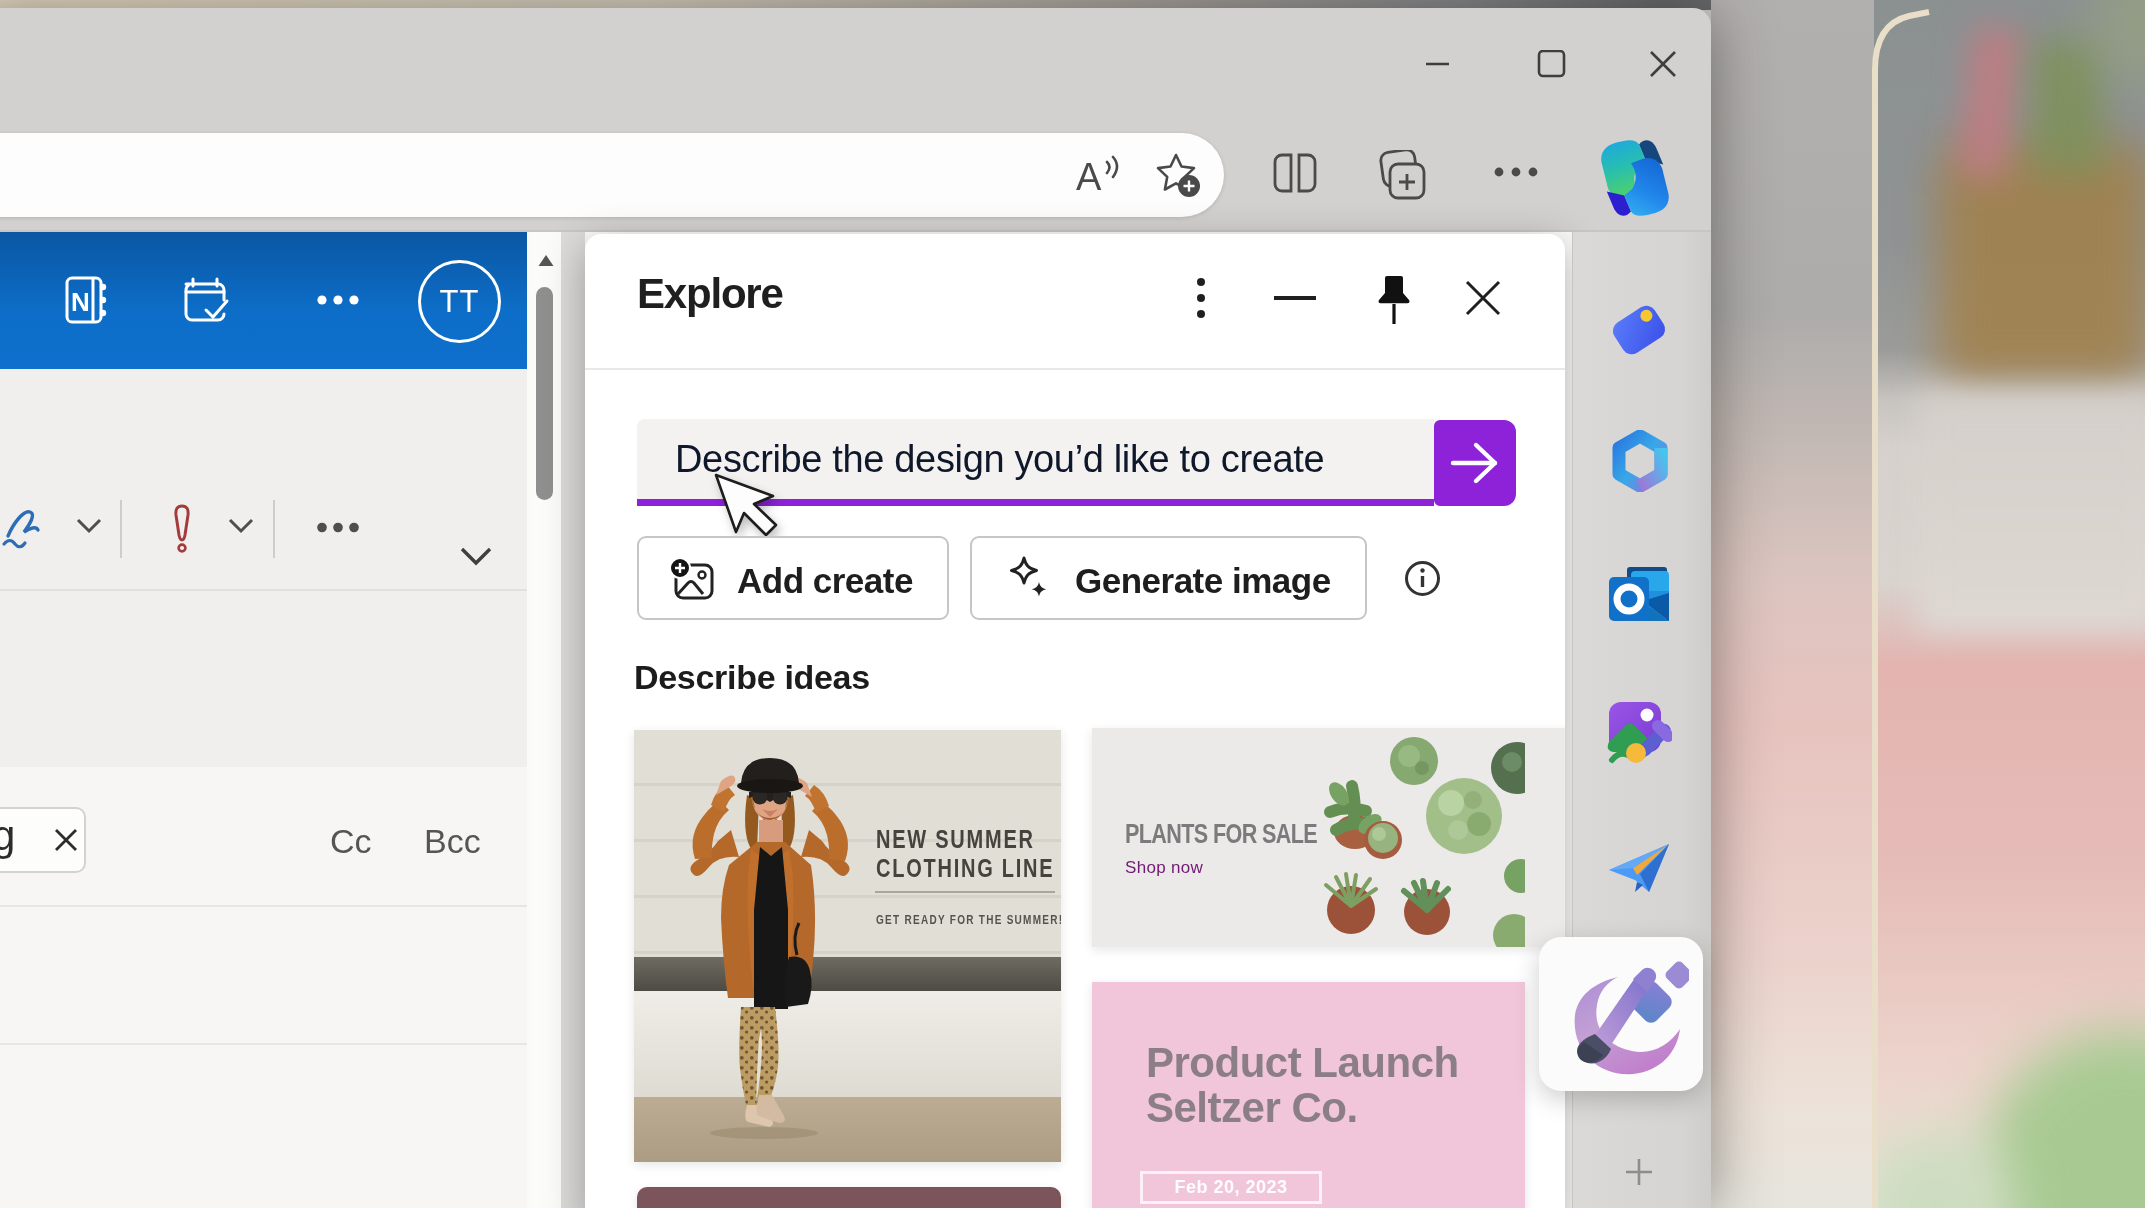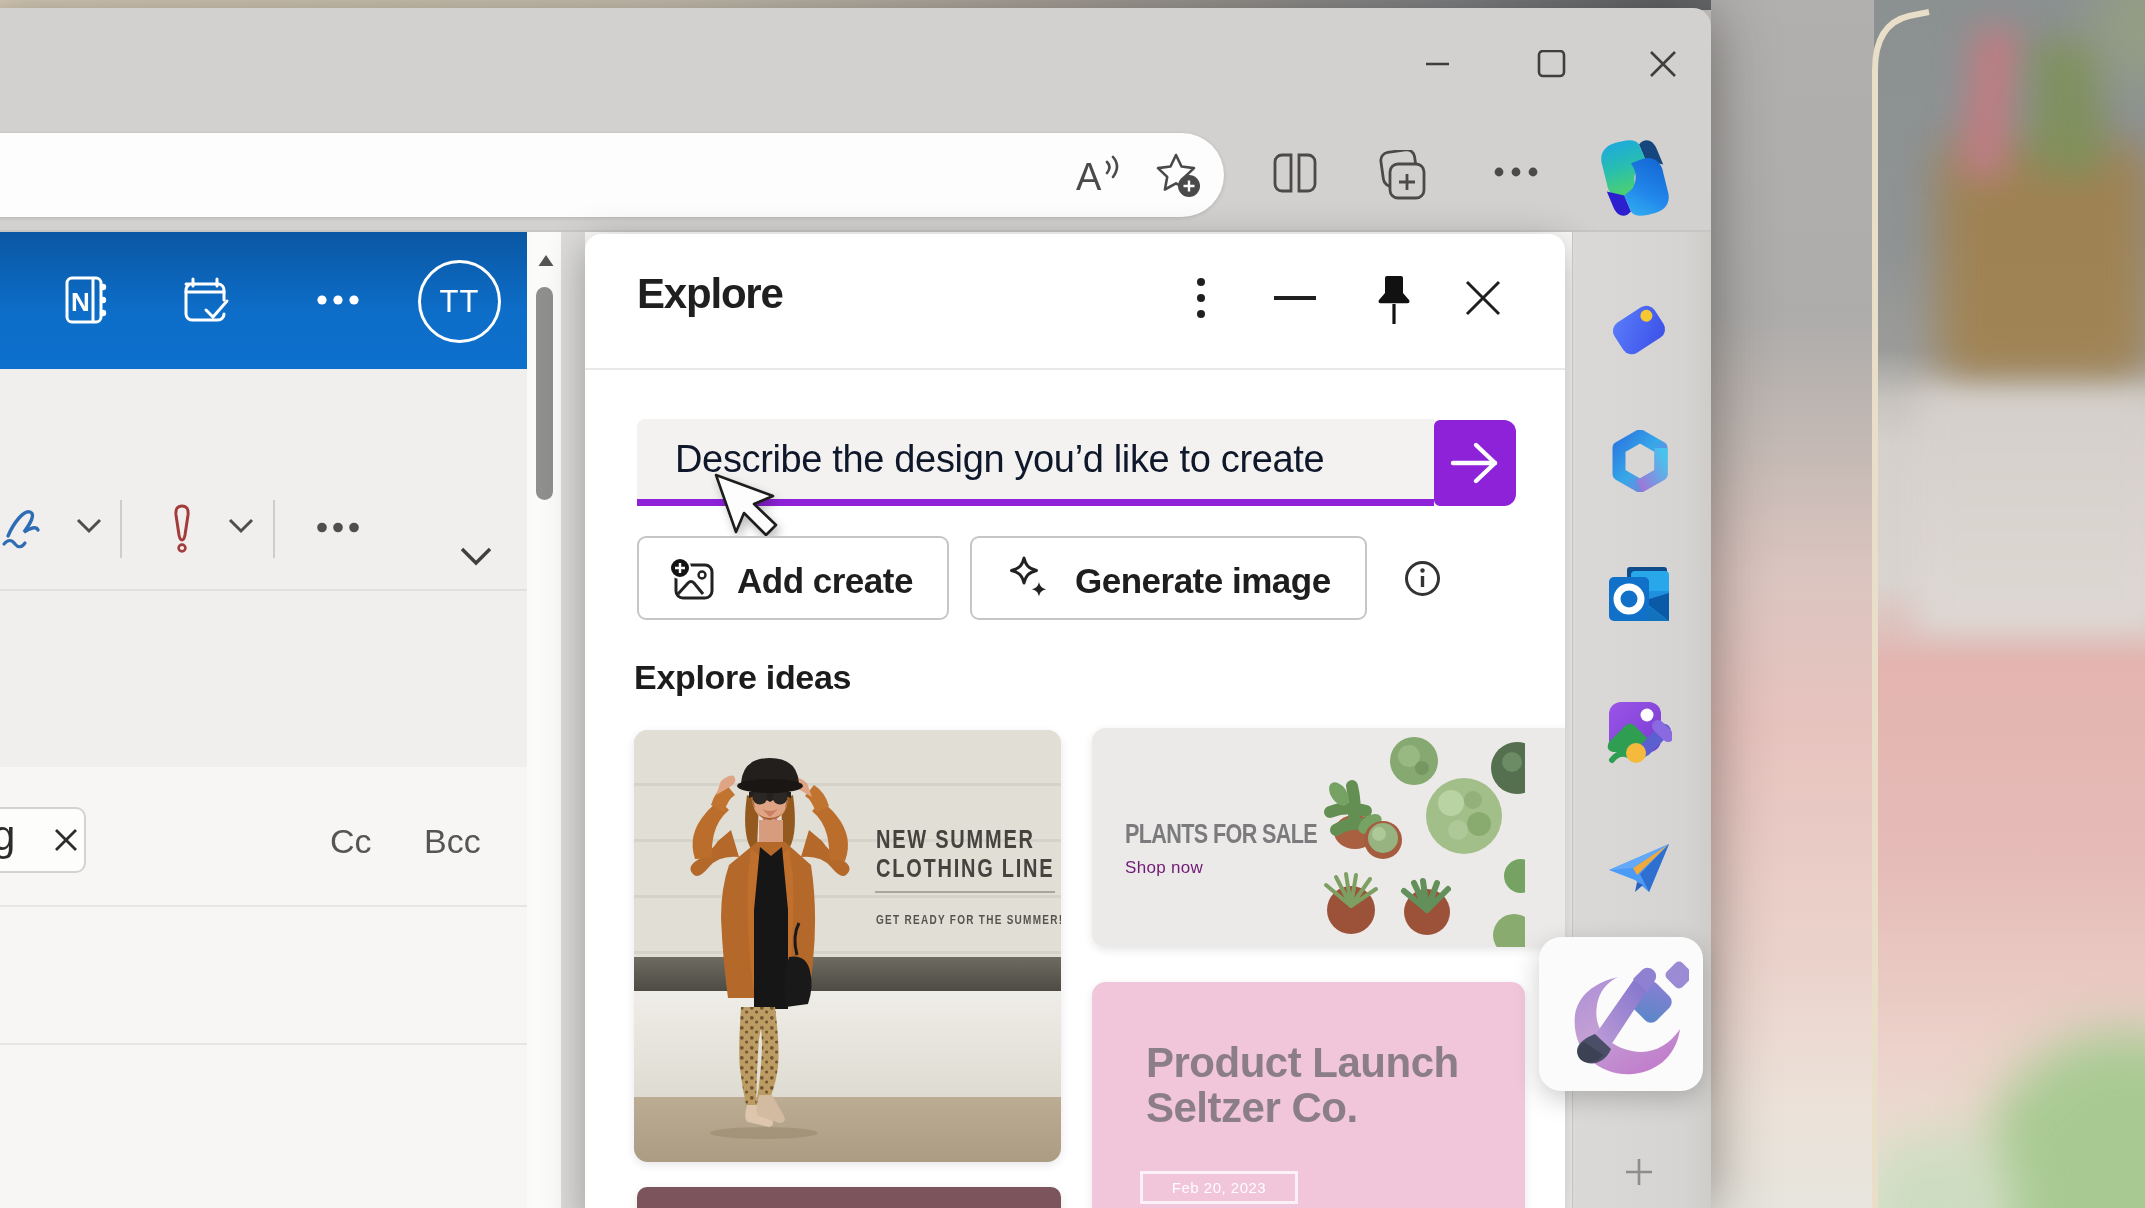--- a/index.html
+++ b/index.html
@@ -15,38 +15,38 @@
 #scrollgap{left:591px;top:0;width:24px;height:976px;background:#dcdbd9}
 #sidebar{left:1602px;top:224px;width:139px;height:976px;background:linear-gradient(90deg,#dad9d7,#d5d4d2 80%,#cecdca);border-left:1px solid #c6c4c2;box-sizing:border-box}
 #panel{left:615px;top:2px;width:980px;height:990px;background:#fff;border-radius:16px;box-shadow:0 10px 40px rgba(0,0,0,.30);overflow:hidden}
 #sep1{left:0;top:134px;width:980px;height:2px;background:#e9e8e6}
 #input{left:52px;top:185px;width:797px;height:80px;background:#f3f2f1;border-radius:8px 0 0 0}
 #underline{left:52px;top:265px;width:797px;height:7px;background:#8d22d9}
 #gobtn{left:849px;top:186px;width:82px;height:86px;background:#8d22d9;border-radius:6px 12px 12px 6px}
 .btn{top:302px;height:84px;border:2px solid #c8c6c4;border-radius:9px;background:#fff;box-sizing:border-box;display:flex;align-items:center}
 .btntxt{font-size:35px;font-weight:bold;color:#1e1e1e;letter-spacing:-.5px}
 #explore{left:49px;top:424px;font-size:34px;font-weight:bold;color:#1c1c1c;letter-spacing:-.3px}
-.card{border-radius:14px;overflow:hidden;box-shadow:0 3px 10px rgba(0,0,0,.10)}
+.card{border-radius:0;overflow:hidden;box-shadow:0 3px 10px rgba(0,0,0,.10)}
 #card1{left:49px;top:496px;width:427px;height:432px;background:#e0ddd5}
 #card2{left:507px;top:494px;width:520px;height:219px;background:#ebeae8}
 #card3{left:507px;top:748px;width:433px;height:242px;background:#f1c6da}
 #card4{left:52px;top:953px;width:424px;height:37px;background:#7b545c;border-radius:10px}
 #logocard{left:1539px;top:937px;width:164px;height:154px;background:#fcfbfb;border-radius:22px;box-shadow:0 8px 26px rgba(0,0,0,.20)}
 .ico{display:block}
 .wall{left:0;top:0;width:427px;height:367px;background:repeating-linear-gradient(180deg,#e1ded6 0,#e1ded6 53px,#d5d2c9 53px,#d5d2c9 56px)}
 .rail{left:0;top:227px;width:427px;height:34px;background:linear-gradient(#6e6b62,#4e4b44)}
 .baseboard{left:0;top:261px;width:427px;height:106px;background:linear-gradient(#efede7,#dedbd2)}
 .floor{left:0;top:367px;width:427px;height:65px;background:linear-gradient(#bcac93,#ac9c83)}
 .fc-title{left:242px;top:95px;font-size:25px;font-weight:bold;letter-spacing:2.2px;color:#44433e;line-height:29px;transform:scale(.8,1);transform-origin:0 0;white-space:nowrap}
 .fc-line{left:241px;top:161px;width:180px;height:2px;background:#a9a69b}
 .fc-sub{left:242px;top:183px;font-size:12.5px;font-weight:bold;letter-spacing:1.6px;color:#55534c;transform:scale(.8,1);transform-origin:0 0;white-space:nowrap}
 .pc-title{left:33px;top:91px;font-size:27px;font-weight:bold;letter-spacing:-.8px;color:#7b7b7e;transform:scale(.8,1);transform-origin:0 0;white-space:nowrap}
 .pc-sub{left:33px;top:130px;font-size:17px;color:#701a75;letter-spacing:.3px}
 .k-title{left:54px;top:58px;font-size:42px;font-weight:bold;color:#8b7e86;line-height:45px;letter-spacing:-.5px}
-.k-btn{left:48px;top:189px;width:158px;height:33px;border:3px solid rgba(255,255,255,.75);box-sizing:border-box;display:flex;align-items:center;justify-content:center;font-size:15px;font-weight:normal;color:#fffdfd;letter-spacing:.5px}
+.k-btn{left:48px;top:189px;width:182px;height:33px;border:3px solid rgba(255,255,255,.75);box-sizing:border-box;display:flex;align-items:center;justify-content:center;font-size:18px;font-weight:bold;color:#fffdfd;letter-spacing:.5px}
 </style>
 </head>
 <body>
 <div id="photo" class="ab">
   <div class="ab" style="left:300px;top:0;width:305px;height:1208px;background:linear-gradient(180deg,#8b9091 0%,#8f9394 20%,#9b9c9a 29%,#c7c3bf 33%,#d6d1cc 37%,#d9d4cf 48%,#e3b4b0 55%,#e6bcb8 72%,#eaccc5 83%,#eedcd3 94%,#e8e6de 100%)"></div>
   <div class="ab" style="left:398px;top:142px;width:212px;height:240px;background:#a28049;border-radius:26px;filter:blur(22px);opacity:.85"></div>
   <div class="ab" style="left:426px;top:28px;width:48px;height:150px;background:#bc7d82;transform:rotate(7deg);filter:blur(16px)"></div>
   <div class="ab" style="left:492px;top:40px;width:72px;height:135px;background:#7e9158;filter:blur(17px);opacity:.85"></div>
   <div class="ab" style="left:548px;top:-40px;width:130px;height:130px;background:#95a183;border-radius:50%;filter:blur(26px);opacity:.8"></div>
   <div class="ab" style="left:378px;top:392px;width:240px;height:240px;background:linear-gradient(#d4cfca,#ded8d3);filter:blur(14px)"></div>
@@ -224,21 +224,21 @@
       <svg class="ab ico" style="left:421px;top:322px" width="48" height="48" viewBox="0 0 48 48">
         <path d="M18,2 c1.8,7.5 4.5,10.5 12.5,12.5 c-8,2 -10.7,5 -12.5,12.5 c-1.8,-7.5 -4.5,-10.5 -12.5,-12.5 c8,-2 10.7,-5 12.5,-12.5 z" fill="none" stroke="#222" stroke-width="3" stroke-linejoin="round"></path>
         <path d="M33,26 c1,4.3 2.6,6 7.2,7.2 c-4.6,1.2 -6.2,2.9 -7.2,7.2 c-1,-4.3 -2.6,-6 -7.2,-7.2 c4.6,-1.2 6.2,-2.9 7.2,-7.2 z" fill="#222"></path>
       </svg>
       <div class="ab btntxt" style="left:490px;top:327px">Generate image</div>
       <svg class="ab ico" style="left:819px;top:326px" width="37" height="37" viewBox="0 0 37 37">
         <circle cx="18.5" cy="18.5" r="16" fill="none" stroke="#333" stroke-width="3"></circle>
         <line x1="18.5" y1="16" x2="18.5" y2="27" stroke="#333" stroke-width="3.4"></line>
         <circle cx="18.5" cy="10.5" r="2.2" fill="#333"></circle>
       </svg>
-      <div id="explore" class="ab">Explore ideas</div>
+      <div id="explore" class="ab">Describe ideas</div>
       <div id="card1" class="ab card">
         <div class="ab wall"></div>
         <div class="ab rail"></div>
         <div class="ab baseboard"></div>
         <div class="ab floor"></div>
         <svg class="ab ico" style="left:25px;top:5px" width="200" height="410" viewBox="0 0 200 410">
           <defs>
             <pattern id="leo" width="10" height="10" patternUnits="userSpaceOnUse">
               <rect width="10" height="10" fill="#bd9c63"></rect>
               <circle cx="2.8" cy="2.8" r="1.9" fill="#6e5632"></circle>

